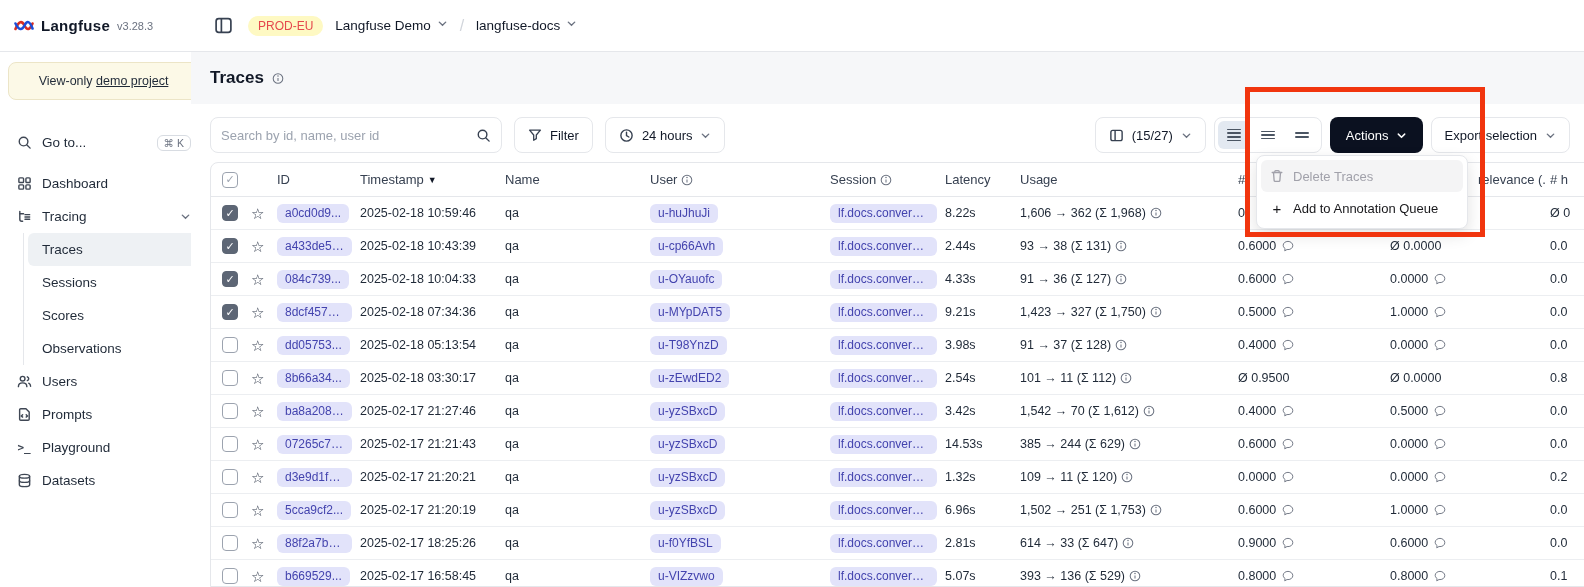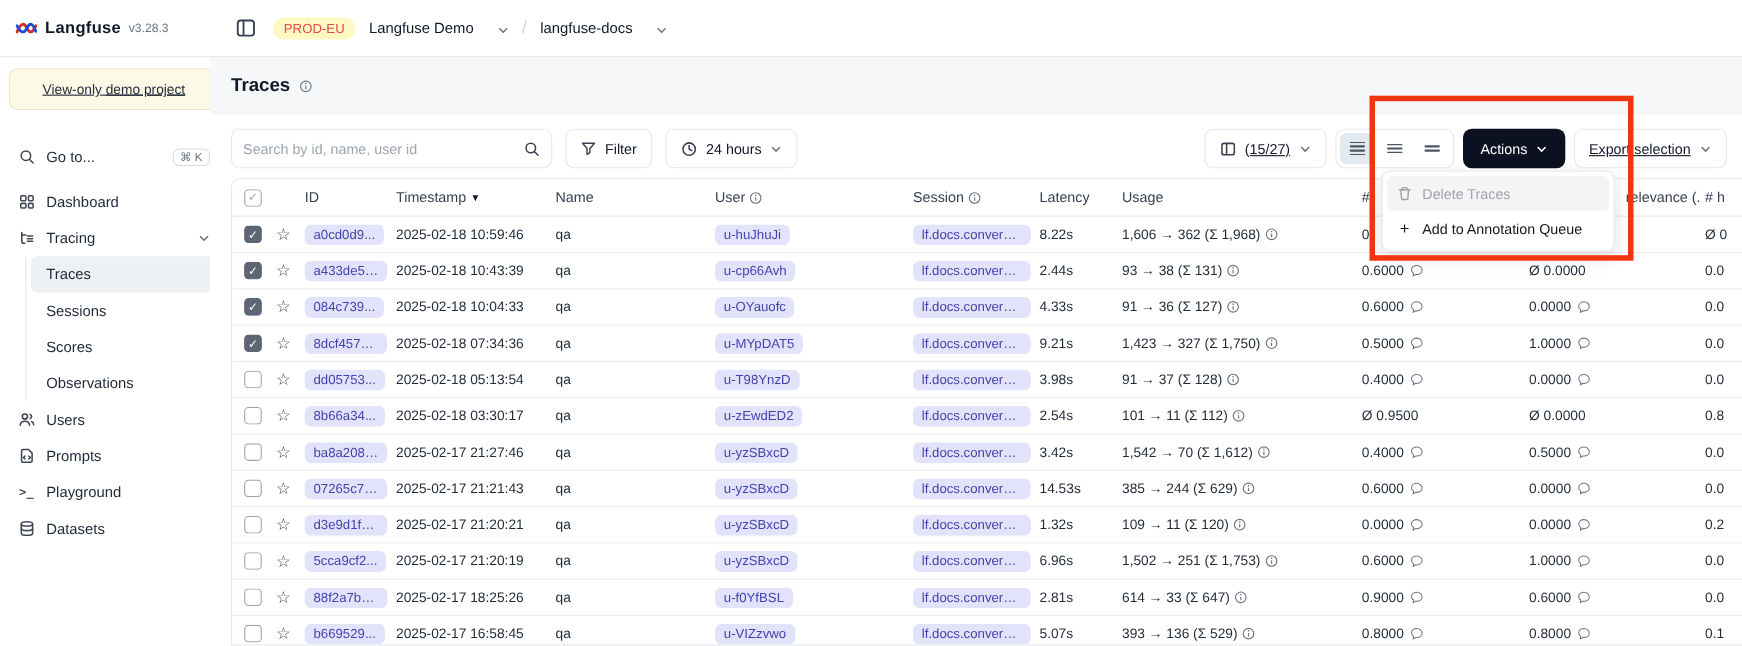--- a/index.html
+++ b/index.html
@@ -7,21 +7,21 @@
     font-family:"Liberation Sans","DejaVu Sans",sans-serif; color:#111827; }
 
   
   .sidebar { position:absolute; left:0; top:0; width:208px; height:587px;
     background:#fff; border-right:1px solid #e5e7eb; }
   .brand-row { height:52px; display:flex; align-items:center; gap:7px; padding:0 14px;
     border-bottom:1px solid #e5e7eb; }
   .brand-name { font-weight:bold; font-size:15px; letter-spacing:.3px; }
   .brand-version { font-size:11px; color:#6b7280; }
   .banner { margin:10px 8px 6px 8px; background:#fcf9e7; border:1px solid #ece5c7;
-    border-radius:8px; padding:11px 0; font-size:12.5px; color:#1f2937; text-align:center;text-decoration:underline; }
+    border-radius:8px; padding:11px 0; font-size:12.5px; color:#1f2937; text-align:center; }
   .banner u { cursor:pointer; }
   .nav { padding:20px 8px 0 8px; }
   .nav-item { height:33px; display:flex; align-items:center; gap:10px; padding:0 8px;
     font-size:13.5px; color:#1f2937; border-radius:6px; cursor:pointer; }
   .nav-item .nicon { width:16px; height:16px; flex:0 0 16px; display:flex; align-items:center; justify-content:center; color:#3f4754; }
   .nav-item .grow { flex:1; }
   .kbd { border:1px solid #d8dce2; border-radius:6px; font-size:10.5px; color:#6b7280;
     padding:1px 6px; background:#fff; }
   .chev { color:#6b7280; font-size:10px; }
   .subnav { margin-left:15px; border-left:1px solid #e5e7eb; padding-left:4px; }
@@ -30,37 +30,37 @@
   .term-glyph { font-family:"DejaVu Sans Mono",monospace; font-size:11px; font-weight:bold; color:#3f4754; }
 
   
   .main { position:absolute; left:191px; top:0; width:1393px; height:587px; background:#fff; overflow:hidden; }
   .topbar { position:absolute; left:0; top:0; right:0; height:52px; background:#fff;
     border-bottom:1px solid #e5e7eb; display:flex; align-items:center; gap:12px; padding:0 19px; }
   .icon-btn { width:26px; height:26px; display:flex; align-items:center; justify-content:center;
     color:#374151; cursor:pointer; border-radius:6px; }
   .env-badge { background:#fef9c3; color:#e5484d; font-size:12px; font-weight:500;
     border-radius:12px; padding:3px 10px; }
-  .crumb { display:flex; align-items:flex-end; gap:21px; font-size:13.5px; font-weight:500; color:#111827; cursor:pointer; }
+  .crumb { display:flex; align-items:flex-start; gap:6px; font-size:13.5px; font-weight:500; color:#111827; cursor:pointer; }
   .crumb-sep { color:#d1d5db; font-size:16px; }
 
   .page-header { position:absolute; left:0; top:52px; right:0; height:52px; background:#f6f7f9;
     display:flex; align-items:center; gap:8px; padding:0 19px; }
   .page-title { font-size:17px; font-weight:bold; color:#111827; }
 
   .toolbar { position:absolute; left:19px; right:14px; top:117px; height:36px;
     display:flex; align-items:center; gap:12px; }
   .search-box { width:292px; height:36px; border:1px solid #e5e7eb; border-radius:8px;
     display:flex; align-items:center; padding:0 10px; gap:8px; background:#fff; }
   .search-box input { border:none; outline:none; flex:1; font-size:13px; color:#111827;
     font-family:inherit; background:transparent; }
   .search-box input::placeholder { color:#9ca3af; }
   .tool-btn { height:36px; border:1px solid #e5e7eb; border-radius:8px; background:#fff;
     display:flex; align-items:center; gap:8px; padding:0 13px; font-size:13px; color:#111827; cursor:pointer; }
-  .right-tools { margin-left:auto; display:flex; align-items:flex-start; gap:8px;text-decoration:underline; }
+  .right-tools { margin-left:auto; display:flex; align-items:flex-start; gap:8px; }
   .rowheight-group { height:36px; border:1px solid #e5e7eb; border-radius:8px; display:flex;
     align-items:center; padding:3px; gap:2px; background:#fff; }
   .rh-btn { width:32px; height:28px; border-radius:6px; display:flex; flex-direction:column;
     align-items:center; justify-content:center; gap:2px; cursor:pointer; }
   .rh-btn span { display:block; width:14px; height:1.6px; background:#4b5563; border-radius:1px; }
   .rh-btn.active { background:#e3e9f1; }
   .actions-btn { height:36px; background:#0b1120; color:#fff; border-radius:8px; display:flex;
     align-items:center; gap:7px; padding:0 16px; font-size:13px; font-weight:500; cursor:pointer; }
   .actions-btn .chev { color:#fff; }
 

